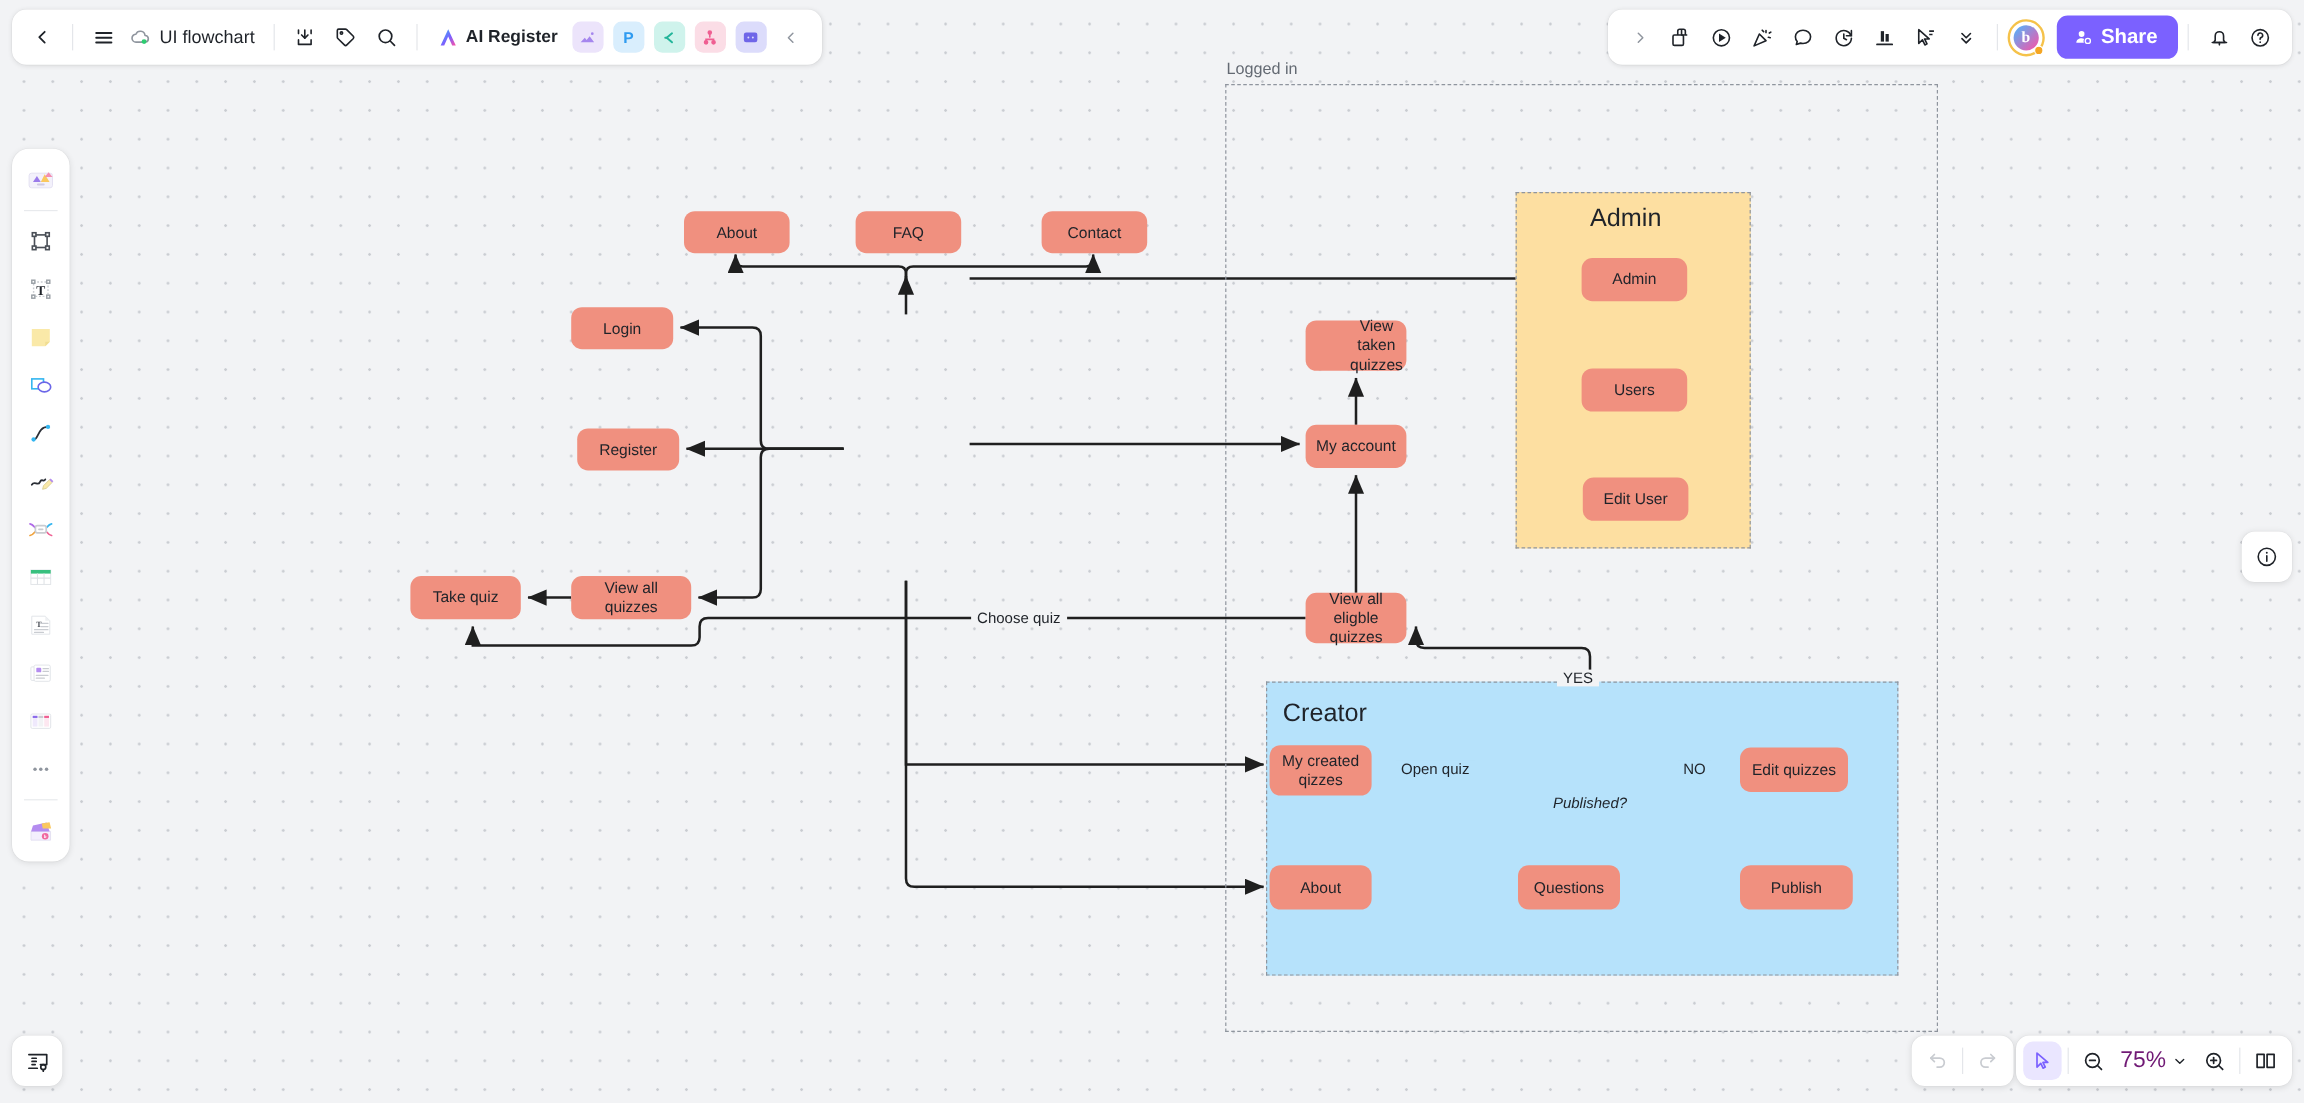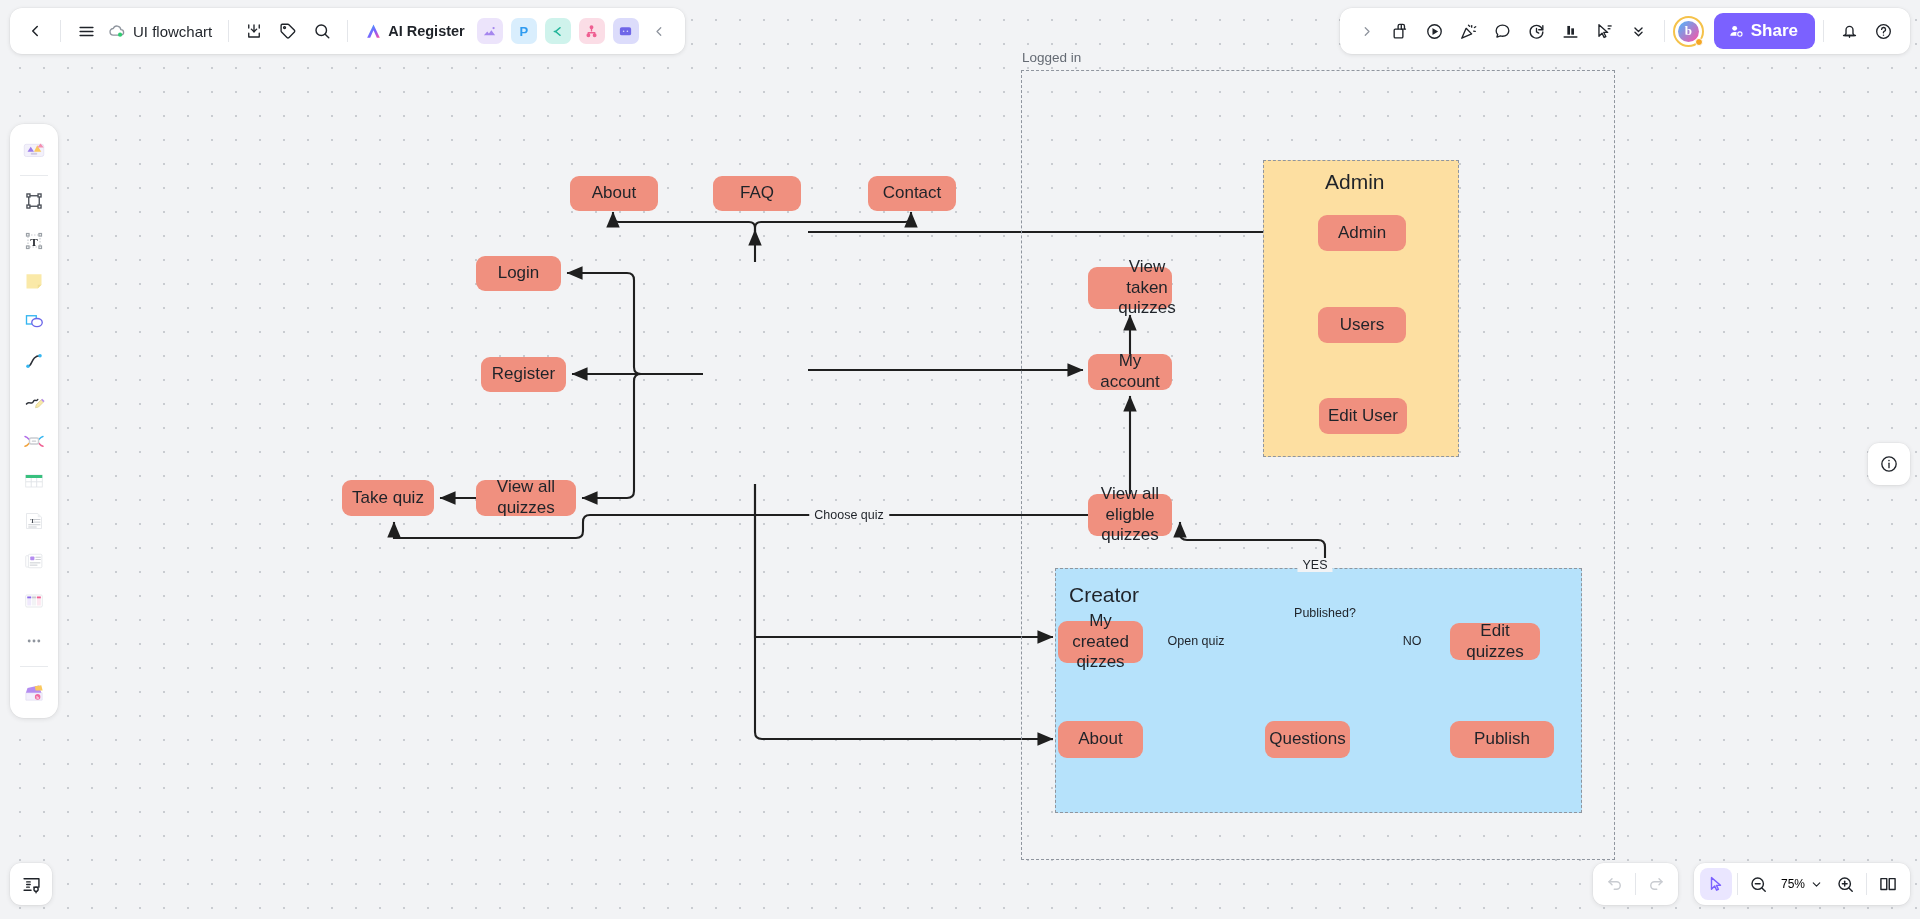--- a/index.html
+++ b/index.html
@@ -104,31 +104,31 @@
     display: flex; align-items: center; padding: 0 6px; z-index: 30;
   }
   #undo-group { right: 242px; }
   #zoom-group { right: 10px; }
   .bb-btn {
     width: 32px; height: 32px; border-radius: 8px; cursor: pointer;
     display: flex; align-items: center; justify-content: center; color: #1f2329;
   }
   .bb-btn.disabled { color: #c9ccd1; cursor: default; }
   .bb-btn.active { background: #eae6ff; color: #7b61ff; }
-  .zoom-val { font-size: 12px; color: #000000; padding: 0 3px 0 6px; white-space: nowrap; }
+  .zoom-val { font-size: 19px; color: #701a75; padding: 0 3px 0 6px; white-space: nowrap; }
   .chev-sm { cursor: pointer; padding: 0 6px 0 2px; display: flex; align-items: center; }
 
   
   #flow { position: absolute; inset: 0; z-index: 10; }
   #edges { position: absolute; inset: 0; pointer-events: none; z-index: 11; }
 
   .node {
     position: absolute; background: #f0907f; border-radius: 9px;
     display: flex; align-items: center; justify-content: center; text-align: center;
-    color: #1f2329; font-size: 17px; line-height: 1.22;
+    color: #1f2329; font-size: 13px; line-height: 1.22;
     padding: 3px 6px; z-index: 14; cursor: pointer;
   }
   .node.home {
     background: #f2604b; font-size: 17px; border-radius: 13px;
   }
   .group-box {
     position: absolute; z-index: 12; cursor: pointer;
   }
   .group-label {
     position: absolute; font-size: 21px; color: #1f2329;
@@ -137,21 +137,21 @@
     position: absolute; font-size: 13.5px; color: #646a73;
   }
   .edge-label {
     position: absolute; font-size: 12.5px; color: #1f2329;
     background: #f2f3f5; padding: 0 5px; z-index: 13; white-space: nowrap;
     transform: translate(-50%,-50%);
   }
   .edge-label.on-blue { background: #b6e2fb; }
   .diamond {
     position: absolute; z-index: 14; cursor: pointer;
-    display: flex; align-items: flex-start; justify-content: center;
+    display: flex; align-items: flex-end; justify-content: center; font-style: italic;
   }
   .diamond span { position: relative; font-size: 12.5px; color: #1f2329; }
 </style>
 </head>
 <body>
 
 <div id="app">
 
   <div id="canvas"></div>
 
@@ -269,21 +269,21 @@
     </div>
     <div class="node" style="left:1450px; top:623px; width:90px; height:37px;">
       <span>Edit quizzes</span>
     </div>
     <div class="node" style="left:1058px; top:721px; width:85px; height:37px;">
       <span>About</span>
     </div>
     <div class="node" style="left:1265px; top:721px; width:85px; height:37px;">
       <span>Questions</span>
     </div>
-    <div class="node" style="left:1450px; top:721px; width:104px; height:37px;">
+    <div class="node" style="left:1450px; top:721px; width:94px; height:37px;">
       <span>Publish</span>
     </div>
 
     <div class="edge-label" style="left:849px; top:515px;">Choose quiz</div>
     <div class="edge-label" style="left:1315px; top:565px;">YES</div>
     <div class="edge-label on-blue" style="left:1196px; top:641px;">Open quiz</div>
     <div class="edge-label on-blue" style="left:1412px; top:641px;">NO</div>
   </div>
 
   <div class="topbar-left">

